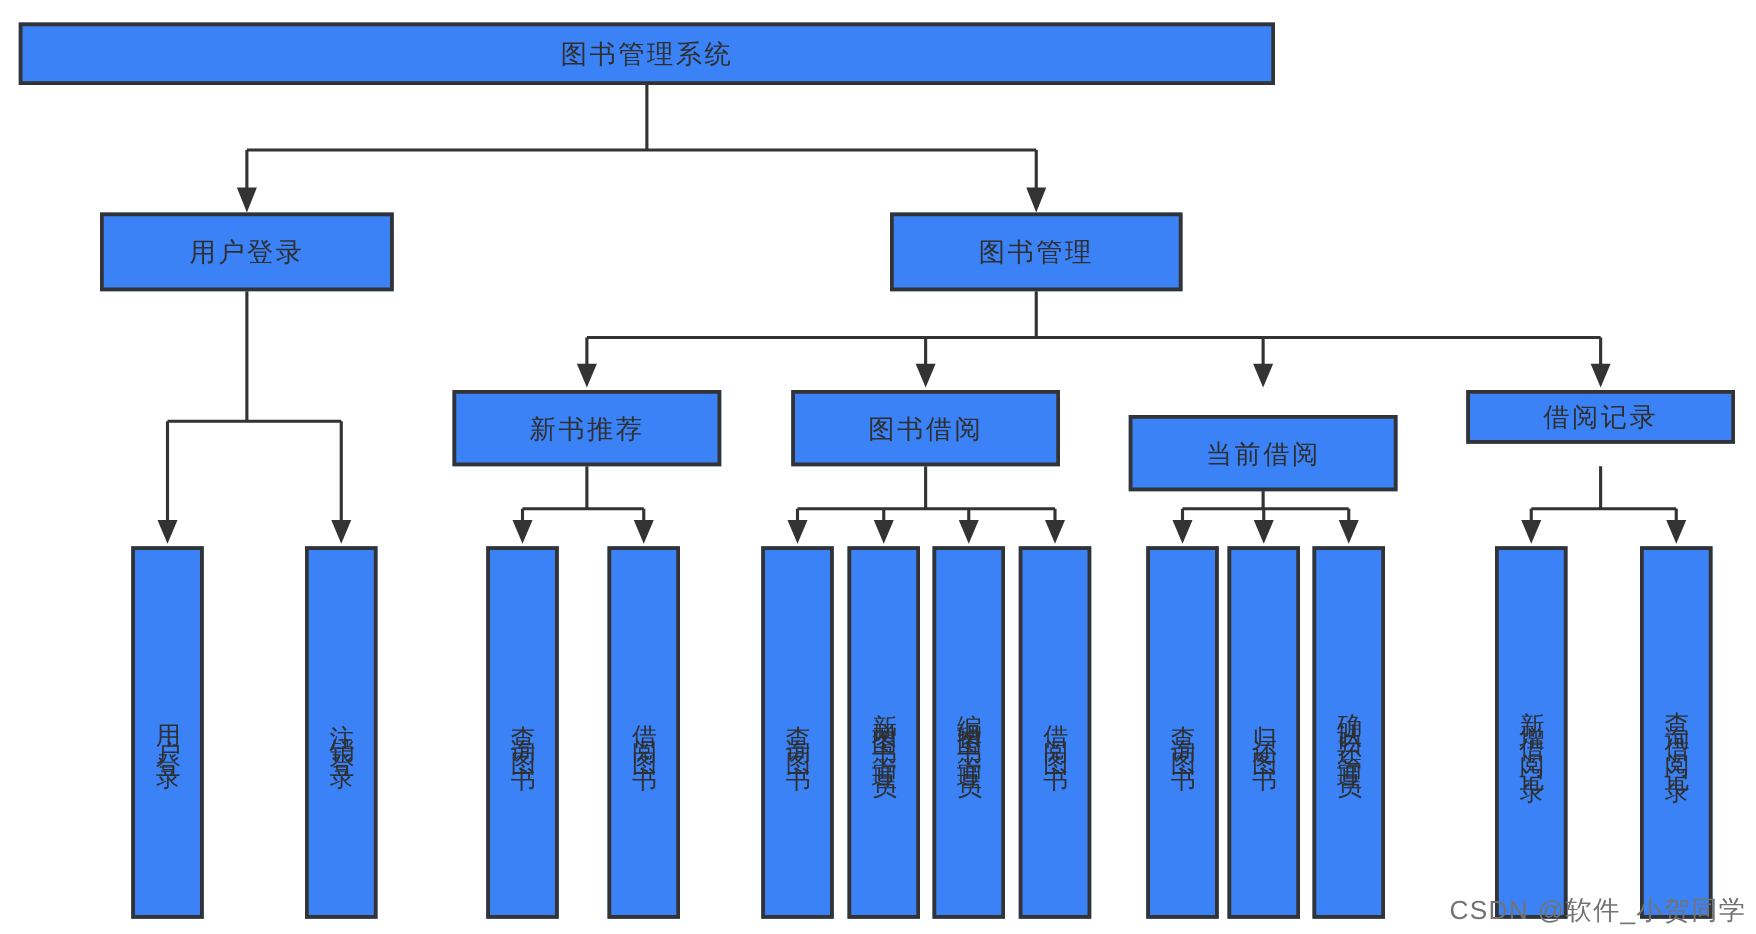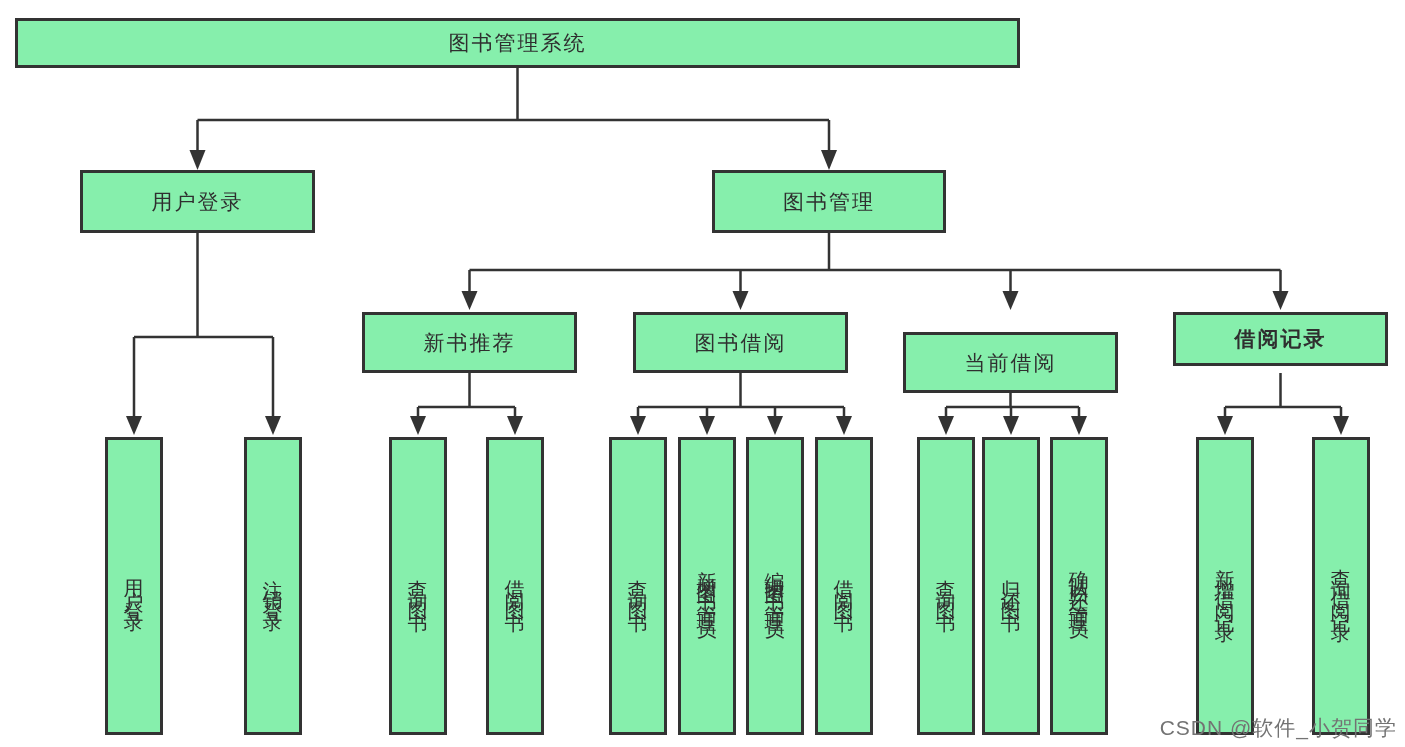--- a/index.html
+++ b/index.html
@@ -17,21 +17,21 @@
     color: #2f2f2f;
   }
   .connectors {
     position: absolute;
     left: 0;
     top: 0;
   }
   .box {
     position: absolute;
     box-sizing: border-box;
-    background: #86efac;
+    background: #3b82f6;
     border: 3px solid #333333;
     display: flex;
     align-items: center;
     justify-content: center;
     text-align: right;
   }
   .hbox {
     font-size: 21px;
     letter-spacing: 2px;
     white-space: nowrap;
@@ -119,21 +119,21 @@
 
   <div class="box hbox" style="left:362px; top:312px; width:215px; height:61px;">
     <span>新书推荐</span>
   </div>
   <div class="box hbox" style="left:633px; top:312px; width:215px; height:61px;font-family:Liberation Serif, serif;">
     <span>图书借阅</span>
   </div>
   <div class="box hbox" style="left:903px; top:332px; width:215px; height:61px;">
     <span>当前借阅</span>
   </div>
-  <div class="box hbox" style="left:1173px; top:312px; width:215px; height:54px;font-weight:bold;">
+  <div class="box hbox" style="left:1173px; top:312px; width:215px; height:43px;">
     <span>借阅记录</span>
   </div>
 
   <div class="box vbox" style="left:105px; top:437px; width:58px; height:298px;">
     <span class="vtext">用户登录</span>
   </div>
   <div class="box vbox" style="left:244px; top:437px; width:58px; height:298px;">
     <span class="vtext">注销登录</span>
   </div>
 

